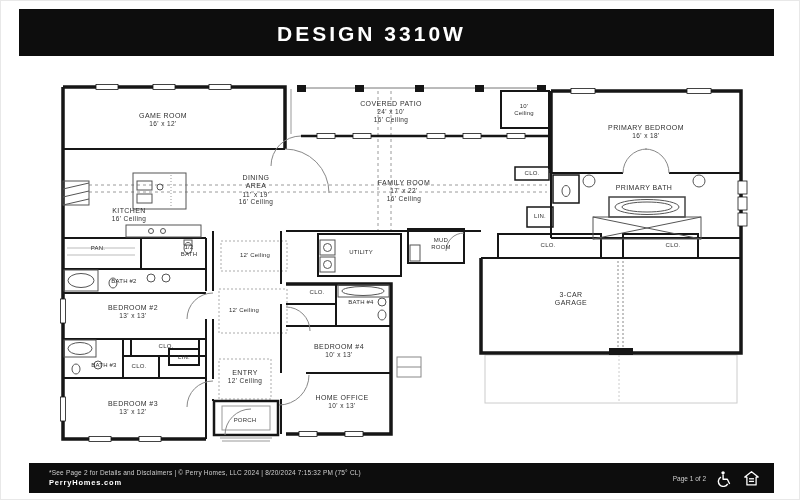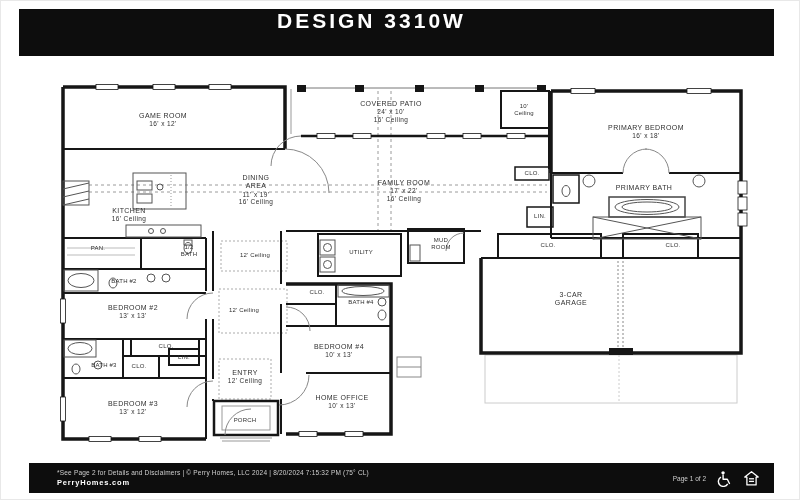--- a/index.html
+++ b/index.html
@@ -1,26 +1,26 @@
 <!DOCTYPE html>
 <html><head>
 <meta charset="utf-8">
 <style>
   html,body{margin:0;padding:0;background:#fff;}
   .sheet{position:relative;width:800px;height:500px;background:#fff;overflow:hidden;
          font-family:"Liberation Sans",sans-serif;border:1px solid #e8e8e8;box-sizing:border-box;}
   
   .banner{position:absolute;left:18px;right:25px;top:8px;height:47px;background:#0d0d0d;color:#fff;}
-  .banner .inner{padding:1px 0 0 258px;}
+  .banner .inner{padding:14px 0 0 258px;}
   .banner .title{font-size:21px;font-weight:bold;letter-spacing:3px;line-height:1.05;}
   .banner .subtitle{font-size:7.5px;color:#d9d9d9;letter-spacing:.4px;margin-top:2px;}
   
   .footbar{position:absolute;left:28px;right:25px;top:462px;height:30px;background:#0d0d0d;color:#fff;
            display:flex;align-items:center;justify-content:space-between;}
-  .footbar .fleft{padding-left:28px;}
+  .footbar .fleft{padding-left:20px;}
   .footbar .l1{font-size:6.5px;color:#cfcfcf;letter-spacing:.2px;}
   .footbar .l2{font-size:7.5px;font-weight:bold;letter-spacing:.8px;margin-top:2px;}
   .footbar .fright{display:flex;align-items:center;gap:10px;padding-right:14px;}
   .footbar .pg{font-size:6.5px;color:#cfcfcf;}
   .ficon{width:17px;height:17px;display:inline-block;}
   
   .plan{position:absolute;inset:0;}
   .lbl{position:absolute;transform:translate(-50%,-50%);text-align:center;color:#2f2f2f;
        line-height:1.18;letter-spacing:.4px;white-space:nowrap;}
   .lbl.wrap{white-space:normal;}

